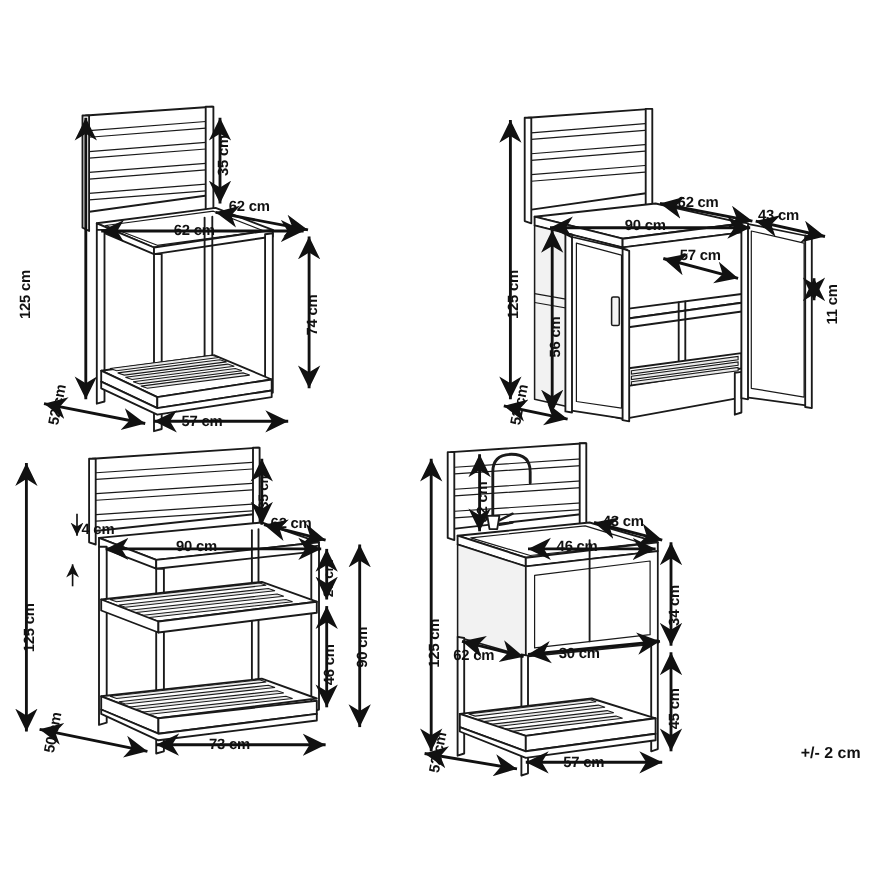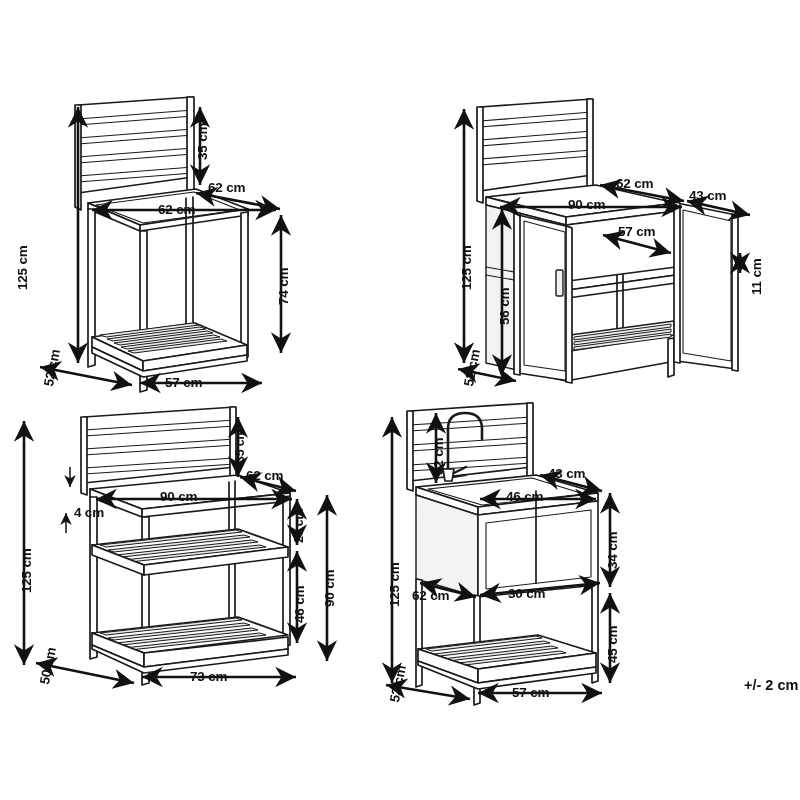--- a/index.html
+++ b/index.html
@@ -38,21 +38,20 @@
   }
   .lbl.rot{transform:rotate(-90deg);transform-origin:left top;}
   .lbl.sm{font-size:12.5px;}
   .tol{
     position:absolute;
     font-family:"Liberation Sans", sans-serif;
     font-weight:bold;
     font-size:14.5px;
     color:#111111;
     white-space:nowrap;
-    margin-left:16px;
   }
 </style>
 </head>
 <body>
 
 <div id="sheet">
 
   <div class="panel" style="left:0px;top:85px;width:340px;height:320px;">
     <svg class="svg-wrap" viewBox="0 0 340 320" width="340" height="320" aria-hidden="true">
       <defs>
@@ -272,21 +271,21 @@
       <path class="dim" d="M297,104 L297,150" marker-start="url(#aR)" marker-end="url(#aL)"></path>
       <path class="dim" d="M297,156 L297,248" marker-start="url(#aR)" marker-end="url(#aL)"></path>
       <path class="dim" d="M327,100 L327,266" marker-start="url(#aR)" marker-end="url(#aL)"></path>
       <path class="dim" d="M36,268 L134,288" marker-start="url(#aR)" marker-end="url(#aL)"></path>
       <path class="dim" d="M142,282 L296,282" marker-start="url(#aR)" marker-end="url(#aL)"></path>
     </svg>
 
     <span class="lbl rot" style="left:20px;top:198px;">125 cm</span>
     <span class="lbl rot sm" style="left:234px;top:68px;">35 cm</span>
     <span class="lbl" style="left:246px;top:74px;">62 cm</span>
-    <span class="lbl" style="left:74px;top:79px;margin-top:32px;">4 cm</span>
+    <span class="lbl" style="left:74px;top:79px;">4 cm</span>
     <span class="lbl" style="left:160px;top:95px;">90 cm</span>
     <span class="lbl rot sm" style="left:293px;top:148px;">26 cm</span>
     <span class="lbl rot" style="left:293px;top:228px;">46 cm</span>
     <span class="lbl rot" style="left:323px;top:212px;">90 cm</span>
     <span class="lbl rot" style="left:38px;top:288px;transform:rotate(-79deg);transform-origin:left top;">50 cm</span>
     <span class="lbl" style="left:190px;top:275px;">73 cm</span>
   </div>
 
   <div class="panel" style="left:370px;top:395px;width:330px;height:320px;">
     <svg class="svg-wrap" viewBox="0 0 330 320" width="330" height="320" aria-hidden="true">

